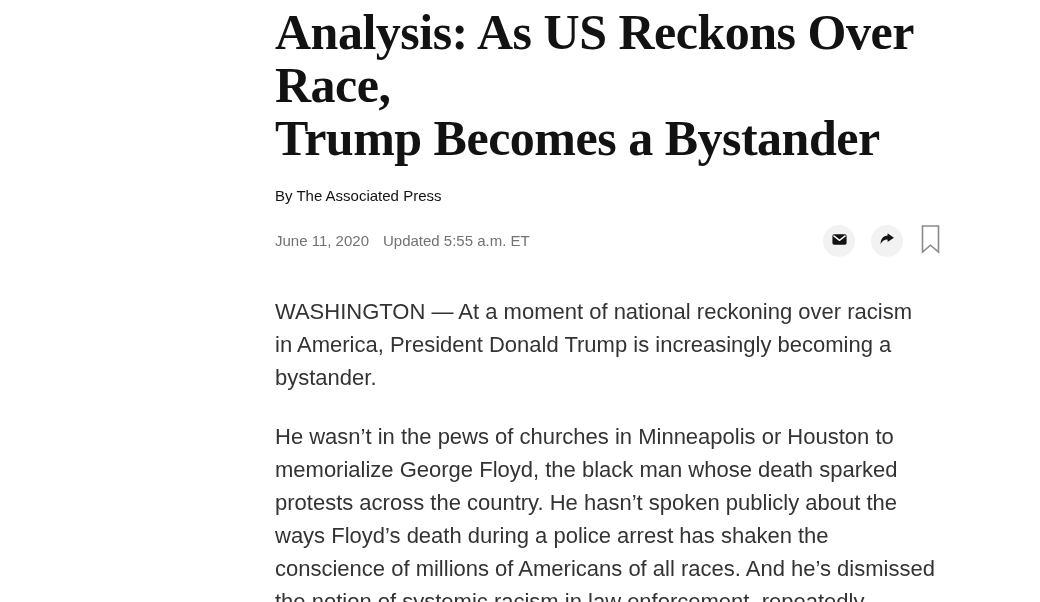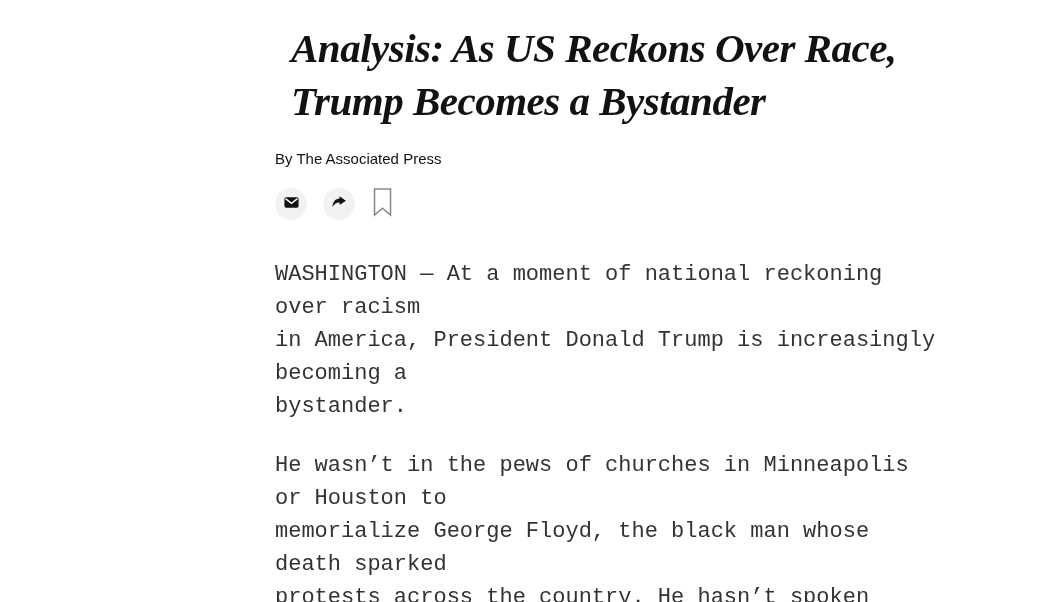--- a/index.html
+++ b/index.html
@@ -11,28 +11,27 @@
     overflow: hidden;
     font-family: "Liberation Sans", sans-serif;
   }
   .article {
     padding-left: 275px;
     padding-top: 6px;
     width: 941px; 
   }
   .headline {
     font-family: "Liberation Serif", serif;
-    font-style: italic;
     font-weight: 700;
-    font-size: 41px;
+    font-size: 50px;
     line-height: 53px;
     letter-spacing: -0.5px;
     color: #121212;
     white-space: pre-line;
-    margin: 16px;
+    margin: 0;
     max-width: 666px;
   }
   .byline {
     margin-top: 23px;
     font-size: 15px;
     font-weight: 400;
     line-height: 16px;
     color: #121212;
   }
   .meta-row {
@@ -69,41 +68,45 @@
     height: 32px;
     display: flex;
     align-items: center;
     justify-content: center;
     cursor: pointer;
   }
   .body-copy {
     width: 666px;
   }
   .body-copy p {
-    font-family: Liberation Mono, monospace;
+    font-family: Liberation Sans, sans-serif;
     font-size: 22px;
     line-height: 33px;
     color: #333333;
     white-space: pre-line;
     margin: 0;
   }
   .body-copy p.first { margin-top: 38px; }
   .body-copy p + p { margin-top: 26px; }
 </style>
 </head>
 <body>
 
 <div class="article">
 
   <h1 class="headline">Analysis: As US Reckons Over Race,
 Trump Becomes a Bystander</h1>
 
   <div class="byline">By The Associated Press</div>
 
   <div class="meta-row">
+    <div class="dates">
+      <span>June 11, 2020</span>
+      <span>Updated 5:55 a.m. ET</span>
+    </div>
 
     <div class="icon-group">
       <div class="icon-circle">
         <span>
           <svg width="17" height="17" viewBox="0 0 24 24">
             <rect x="2" y="4.5" width="20" height="15" rx="2.5" fill="#121212"></rect>
             <path d="M3.5 6.5 L12 13.2 L20.5 6.5" stroke="#ffffff" stroke-width="2" fill="none"></path>
           </svg>
         </span>
       </div>

